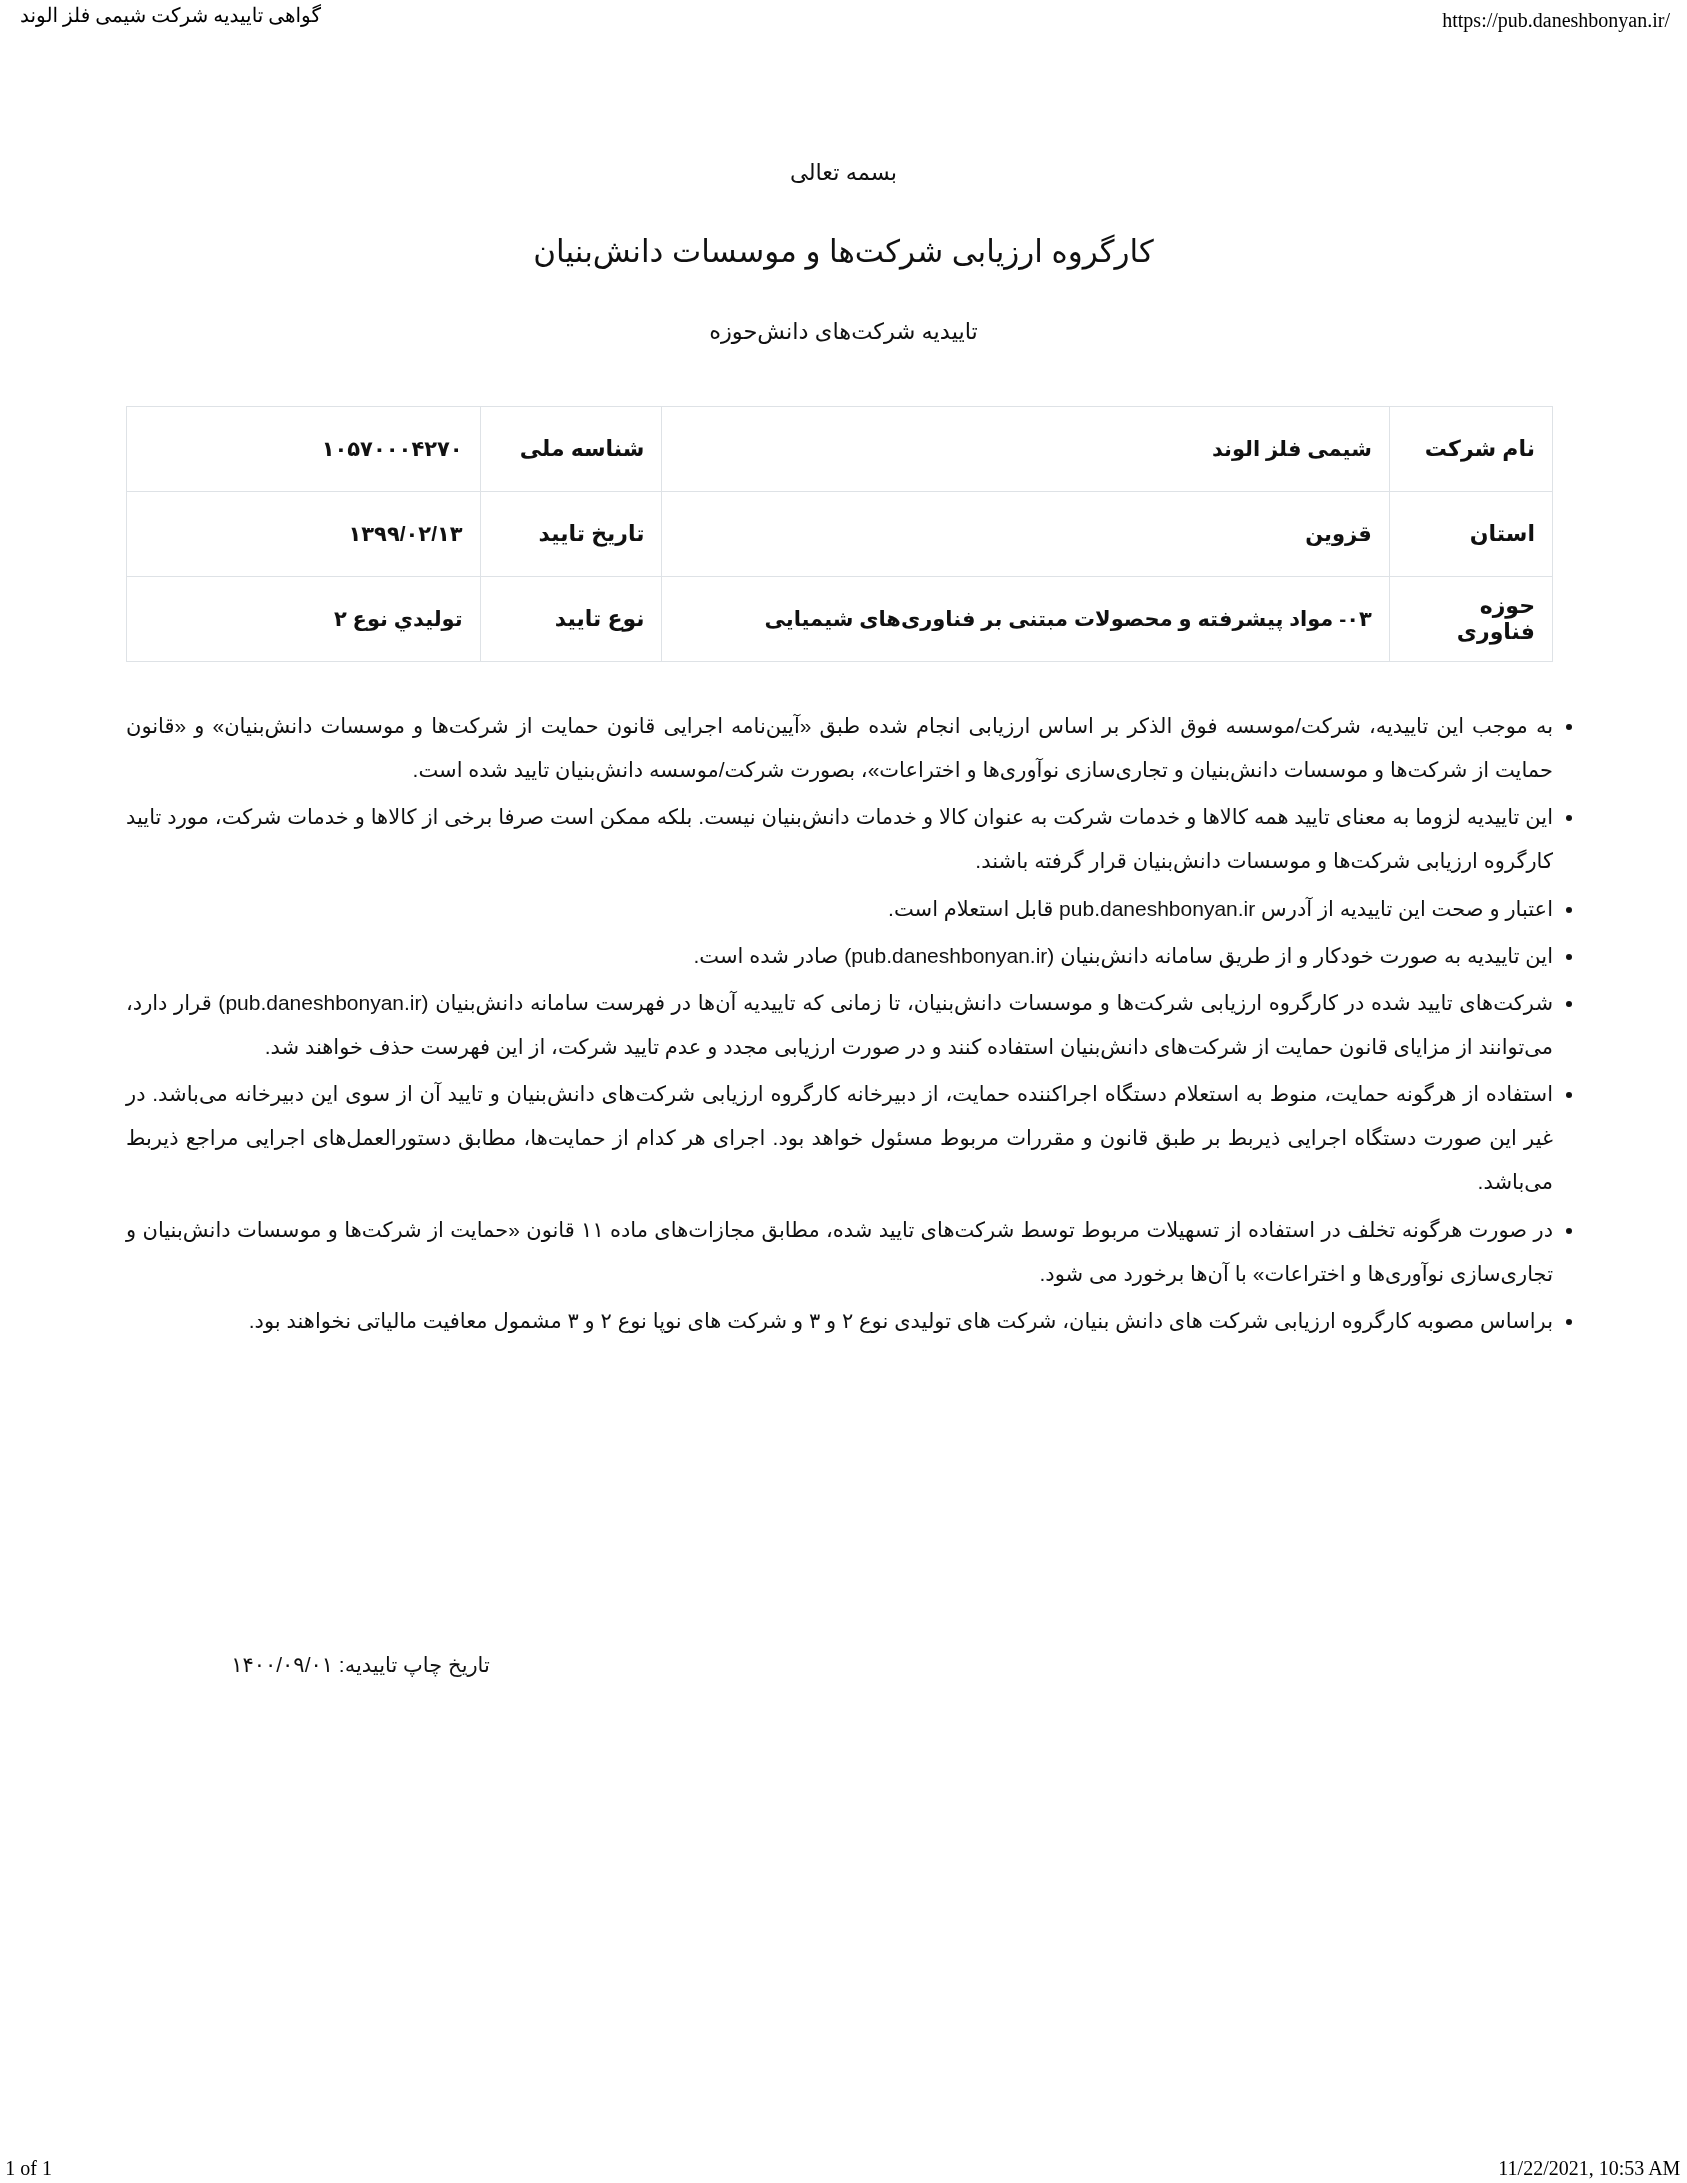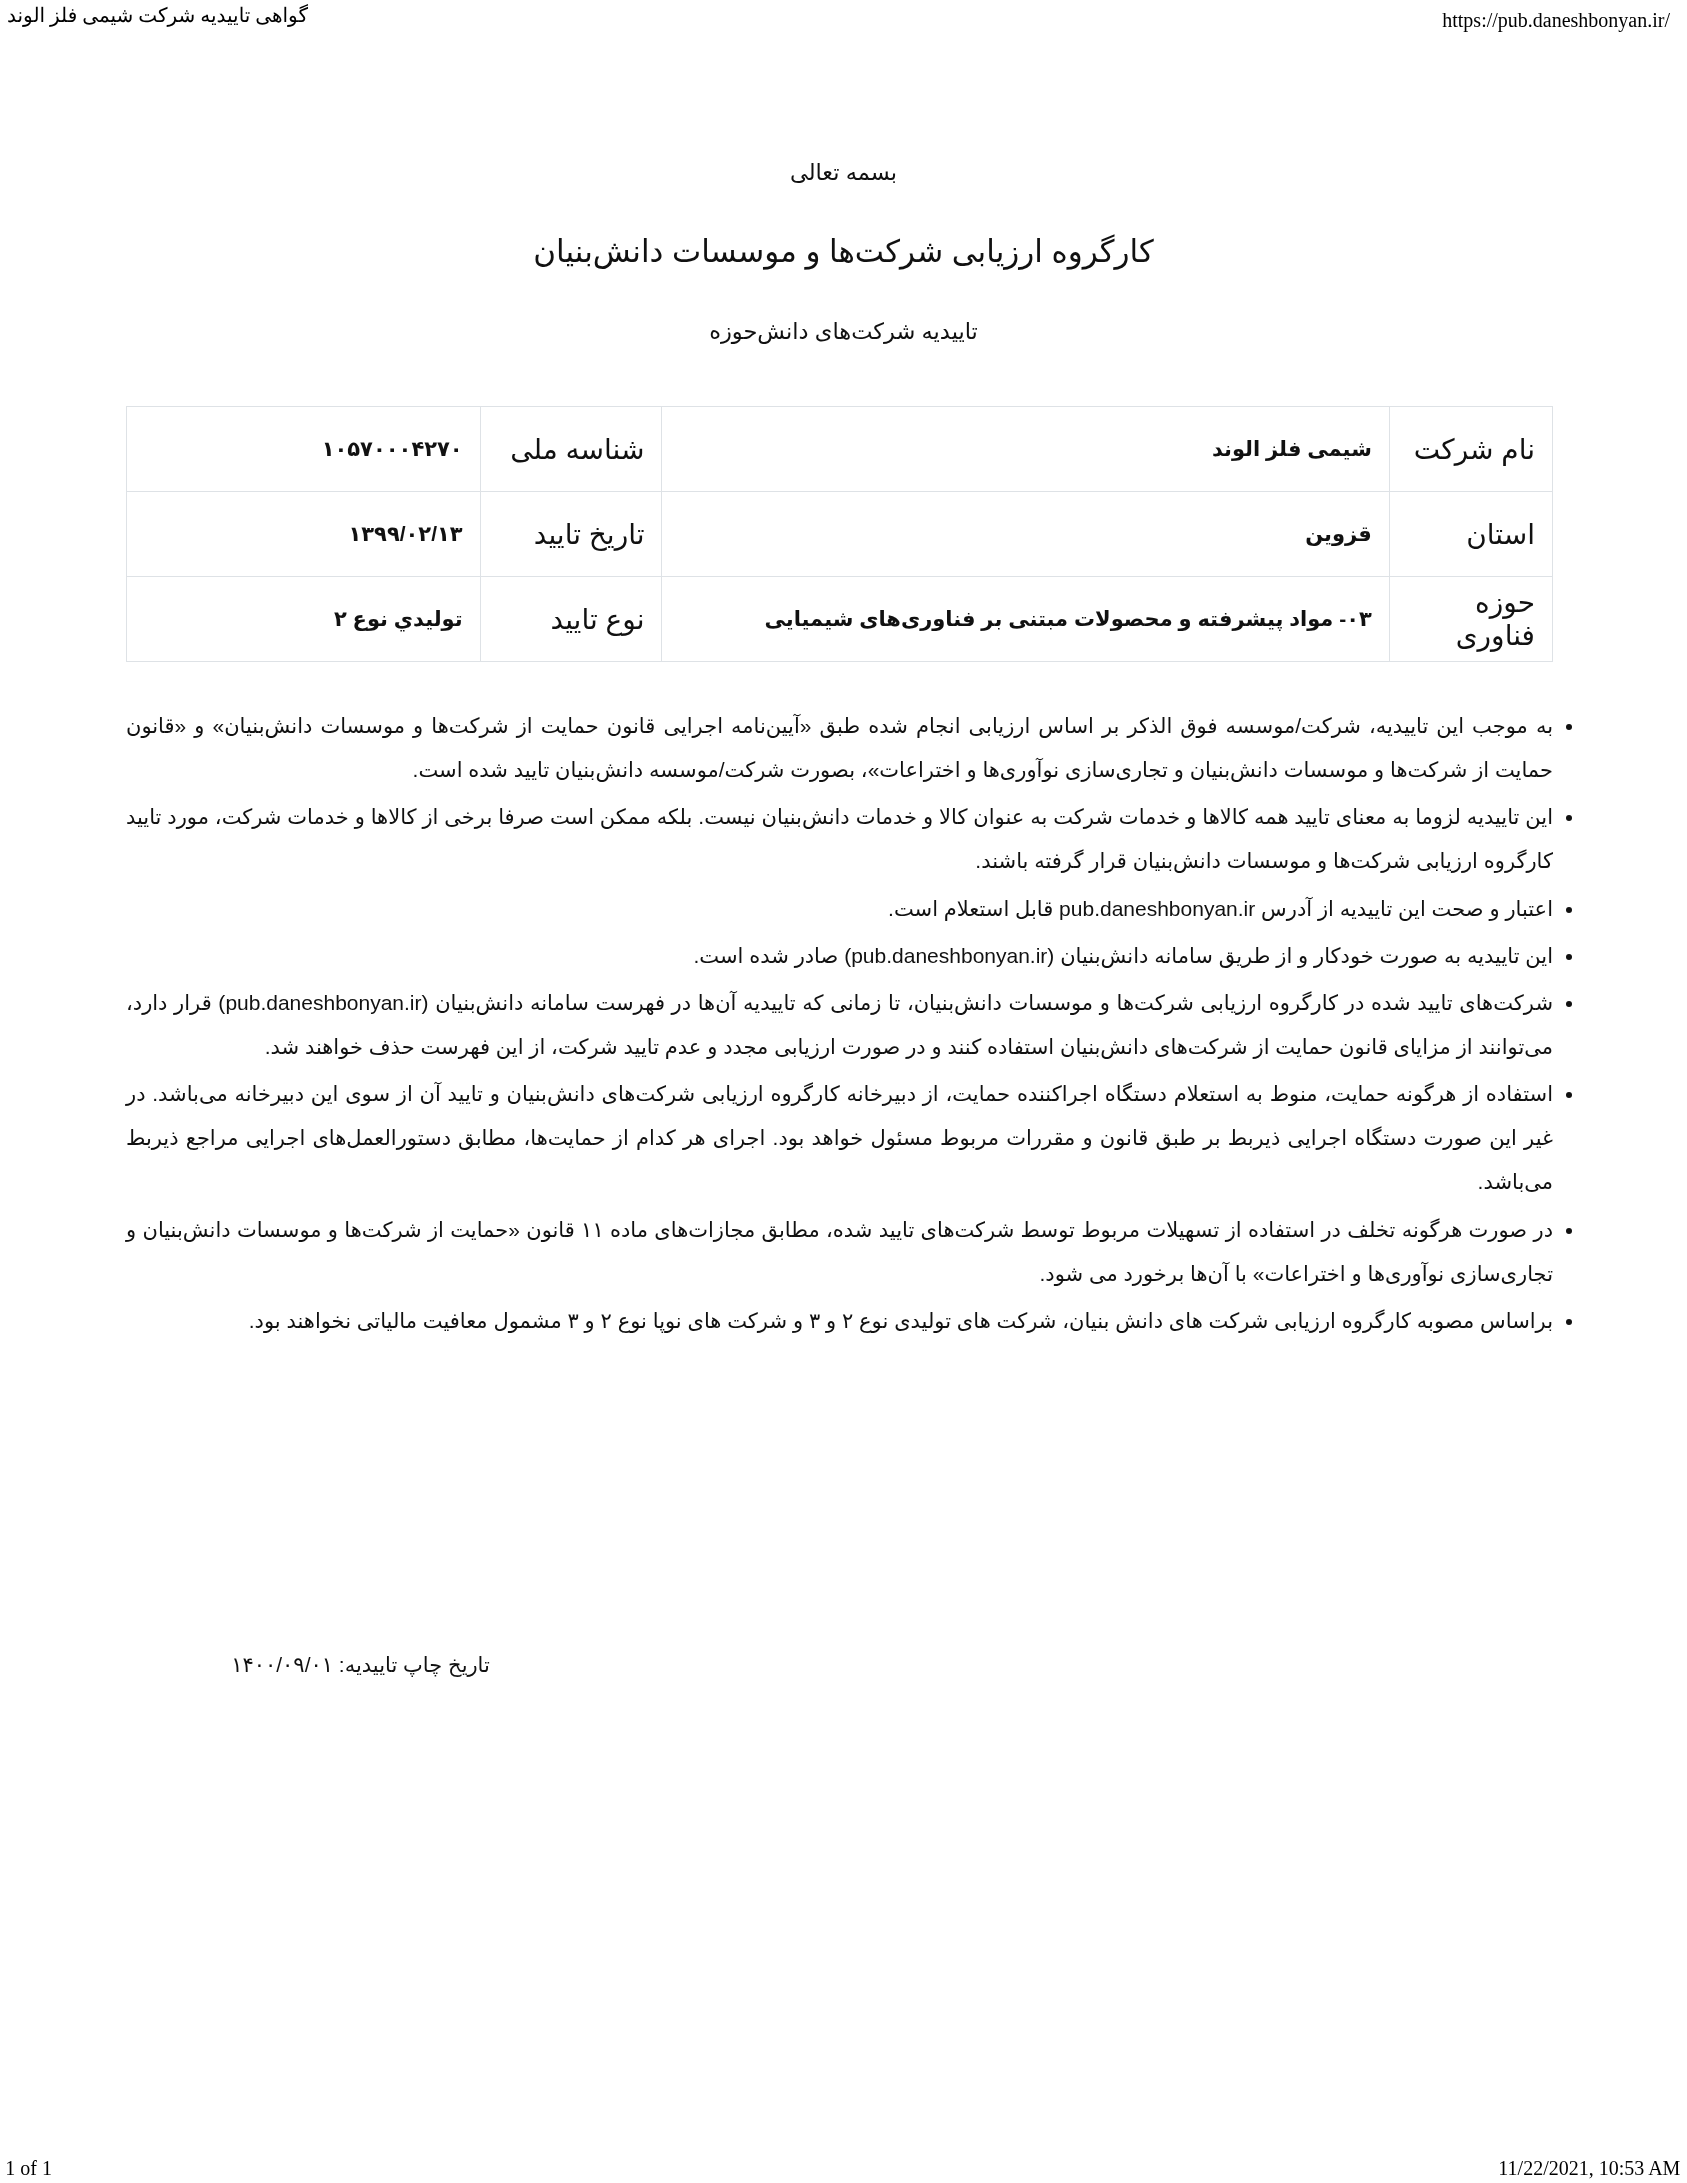--- a/index.html
+++ b/index.html
@@ -10,21 +10,21 @@
     font-family:"Liberation Sans","DejaVu Sans",sans-serif;
     color:#111111;
     overflow:hidden;
   }
   
   .print-chrome{
     position:absolute;
     font-family:"Liberation Serif","DejaVu Serif",serif;
     font-size:20px;color:#000;white-space:nowrap;
   }
-  .ph-title{top:2.6px;left:7px;direction:rtl;}
+  .ph-title{top:2.6px;left:20px;direction:rtl;}
   .ph-url{top:9px;right:17px;}
   .pf-page{bottom:2.6px;left:5.3px;}
   .pf-datetime{bottom:2.6px;right:6.6px;}
 
   
   .center-line{position:absolute;left:0;right:0;text-align:center;direction:rtl;}
   .bismillah{top:159px;font-size:22.5px;}
   .doc-title{top:233px;font-size:31px;font-weight:normal;}
   .doc-subtitle{top:318px;font-size:22.5px;}
 
@@ -37,21 +37,21 @@
     font-size:21px;
   }
   table.info th,table.info td{
     border:1.3px solid #dee2e6;
     height:84px;
     padding:0 17px;
     text-align:right;
     vertical-align:middle;
     font-weight:bold;
   }
-  table.info th{font-weight:normal;font-size:28px;}
+  table.info th{font-weight:bold;font-size:22px;}
   .col-h1{width:11.4%;}
   .col-v1{width:50.8%;}
   .col-h2{width:12.7%;}
   .col-v2{width:24.7%;}
 
   
   ul.notes{
     position:absolute;top:704px;left:126px;
     width:1427px;
     direction:rtl;

